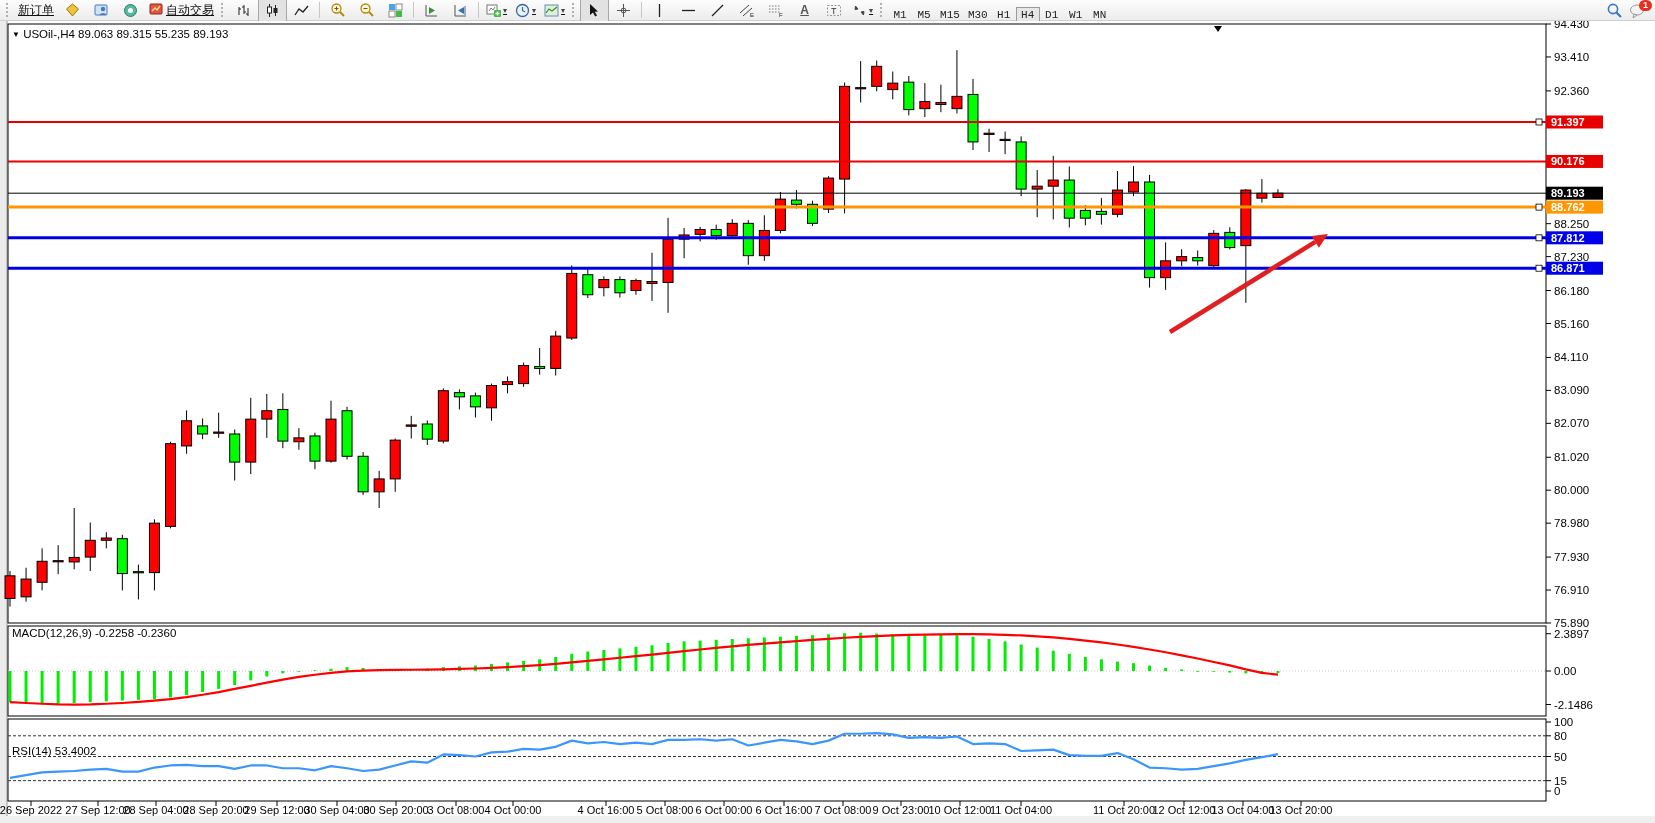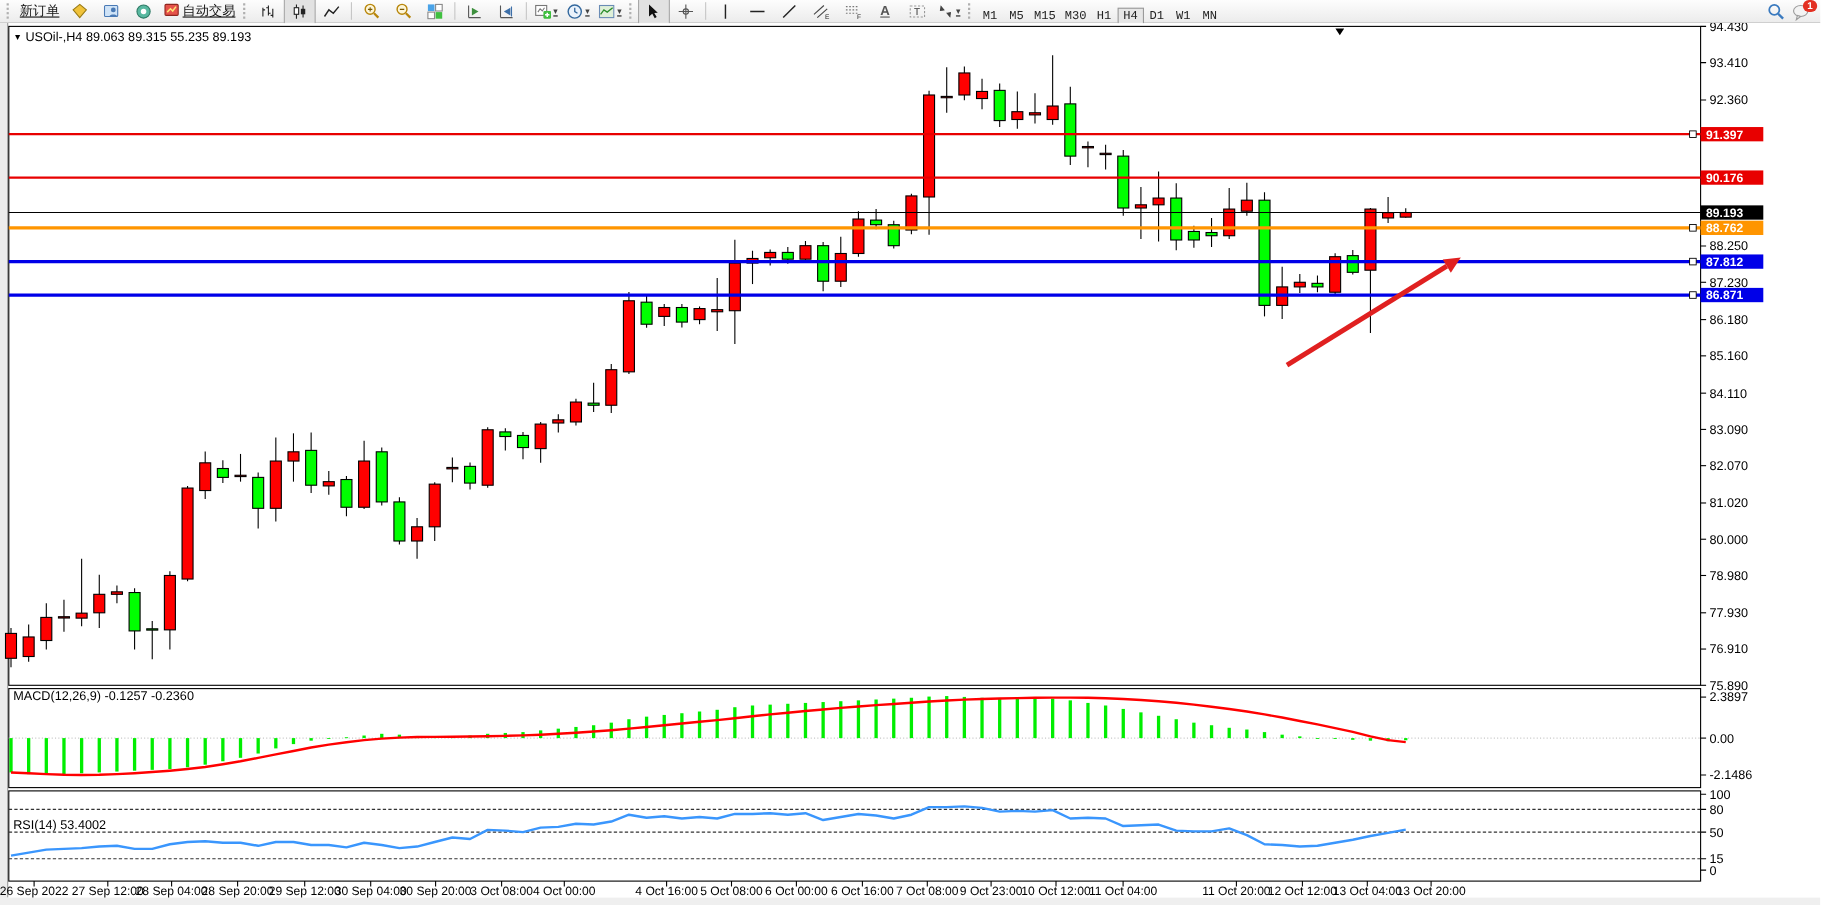--- a/index.html
+++ b/index.html
@@ -600,15 +600,15 @@
       <g>
         <line x1="1170" y1="332" x2="1315.2529050915712" y2="241.90642595586087" stroke="#E02020" stroke-width="4.5"></line>
         <polygon points="1328,234 1318.9425705376395,247.85507024646094 1311.5632396455028,235.9577816652608" fill="#E02020"></polygon>
       </g>
     </svg>
   <div class="overlay" style="left:12px;top:7px;">
     <span style="font-size:8px;vertical-align:1px;">▼</span>
     <span>USOil-,H4</span>
     <span>89.063 89.315 55.235 89.193</span>
   </div>
-  <div class="overlay" style="left:12px;top:606px;">MACD(12,26,9) -0.1257 -0.2360</div>
+  <div class="overlay" style="left:12px;top:606px;">MACD(12,26,9) -0.2258 -0.2360</div>
   <div class="overlay" style="left:12px;top:724px;">RSI(14) 53.4002</div>
 </div>
 
 </body></html>

